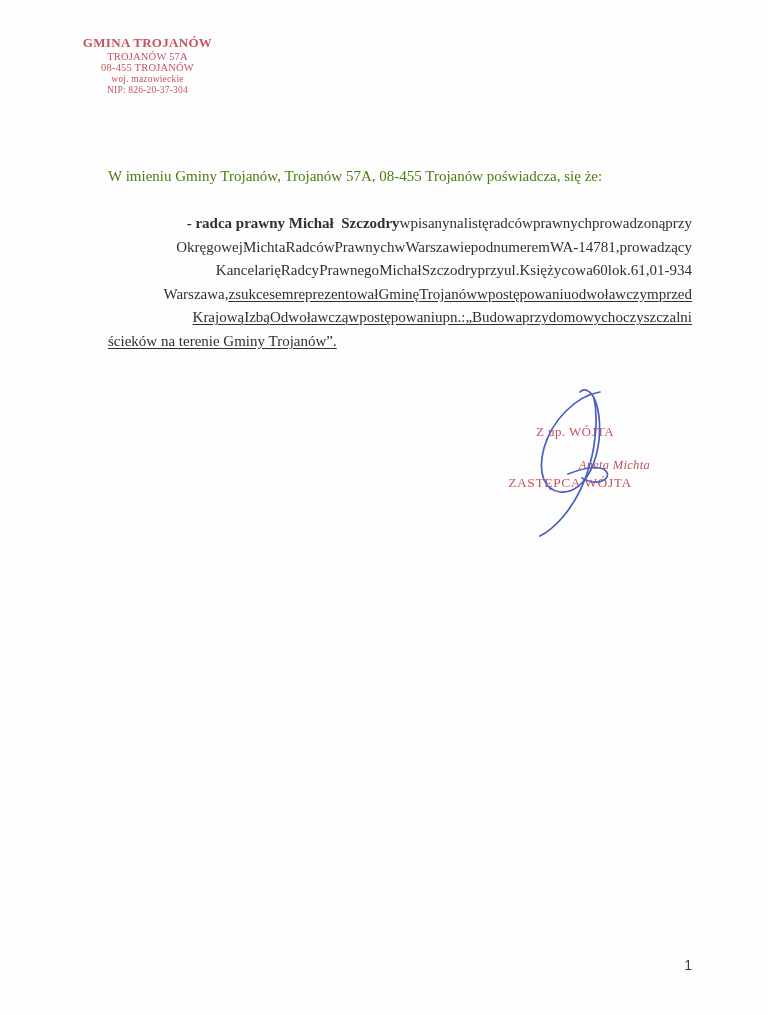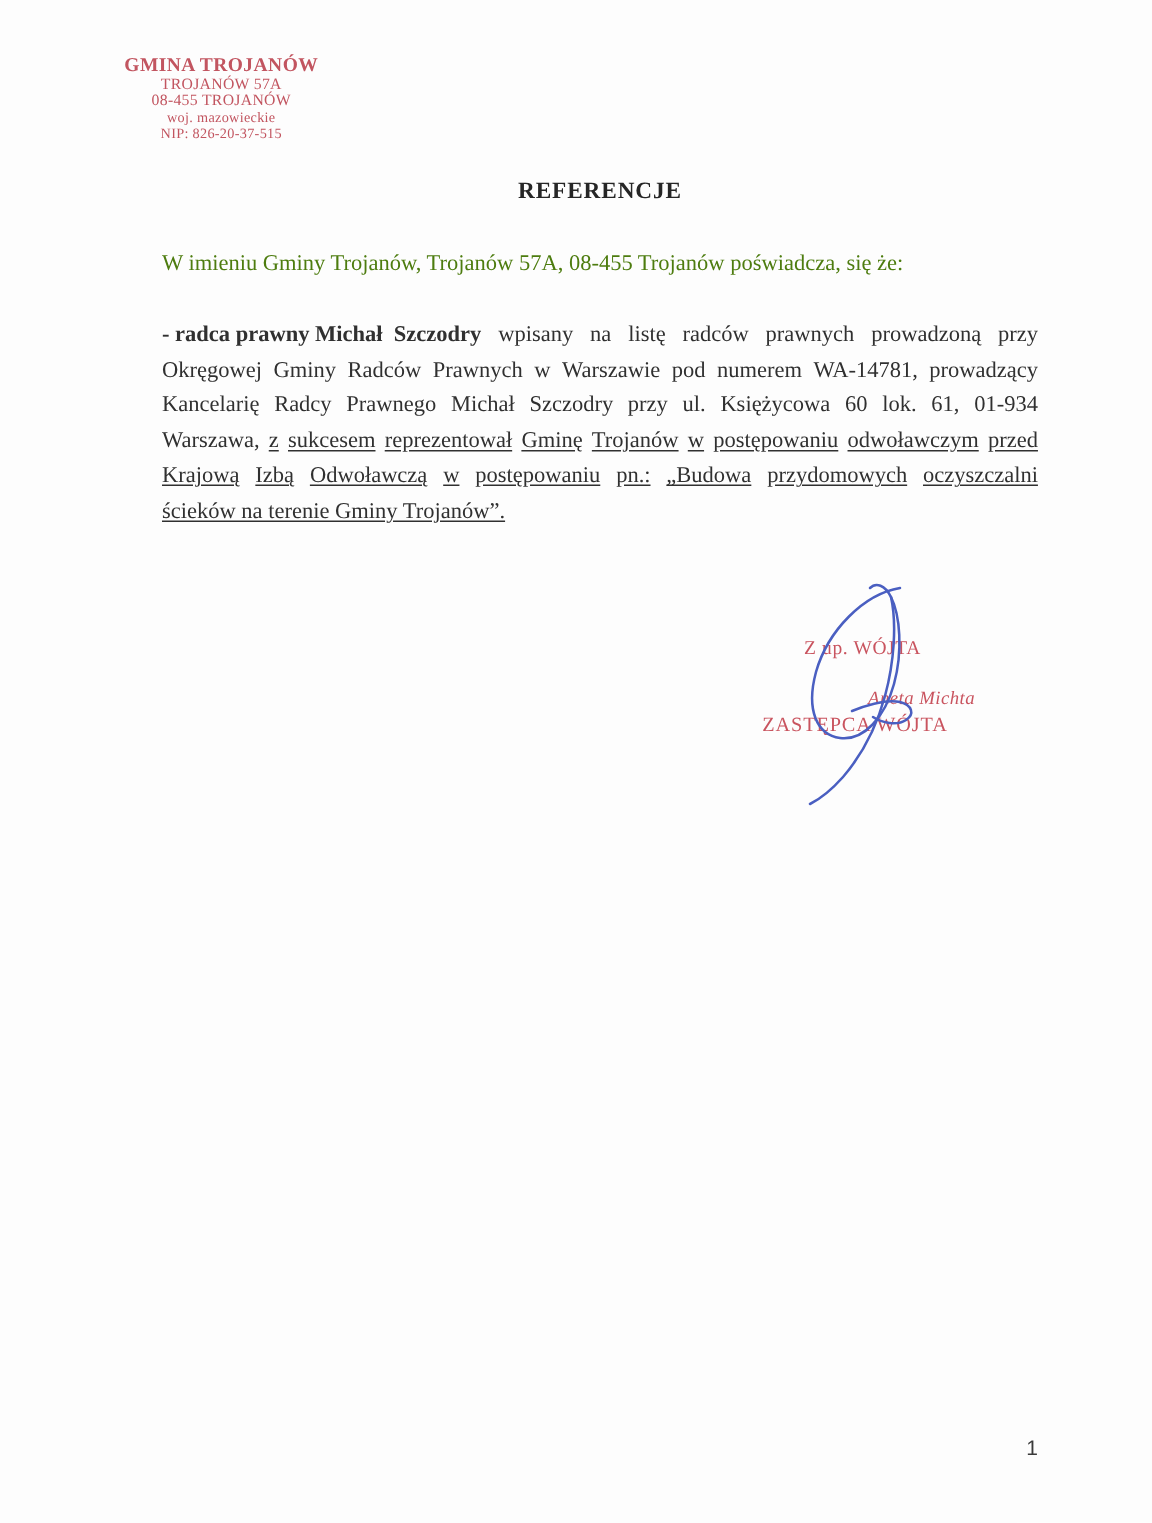--- a/index.html
+++ b/index.html
@@ -99,21 +99,21 @@
     font-weight: bold;
   }
   .uline {
     text-decoration: underline;
     text-underline-offset: 2px;
   }
 
   
   .jline {
     display: flex;
-    justify-content: space-between;
+    justify-content: flex-end;
     line-height: 23.6px;
     height: 23.6px;
     white-space: nowrap;
   }
   .jline.left-only {
     justify-content: flex-start;
   }
   .jline > span {
     white-space: pre;
   }
@@ -172,44 +172,43 @@
 </head>
 <body>
 
 <div class="page">
 
   <div class="org-stamp">
     <div class="s-line1">GMINA TROJANÓW</div>
     <div class="s-line2">TROJANÓW 57A</div>
     <div class="s-line3">08-455 TROJANÓW</div>
     <div class="s-line4">woj. mazowieckie</div>
-    <div class="s-line5">NIP: 826-20-37-515</div>
+    <div class="s-line5">NIP: 826-20-37-304</div>
   </div>
 
 
-  <div class="doc-title">REFERENCJE</div>
 
   <div class="intro-par">W imieniu Gminy Trojanów, Trojanów 57A, 08-455 Trojanów poświadcza, się że:</div>
 
   <div class="body-block">
 
     <div class="jline">
       <span class="lede">- radca prawny Michał  Szczodry</span>
       <span>wpisany</span>
       <span>na</span>
       <span>listę</span>
       <span>radców</span>
       <span>prawnych</span>
       <span>prowadzoną</span>
       <span>przy</span>
     </div>
 
     <div class="jline">
       <span>Okręgowej</span>
-      <span>Gminy</span>
+      <span>Michta</span>
       <span>Radców</span>
       <span>Prawnych</span>
       <span>w</span>
       <span>Warszawie</span>
       <span>pod</span>
       <span>numerem</span>
       <span>WA-14781,</span>
       <span>prowadzący</span>
     </div>
 

